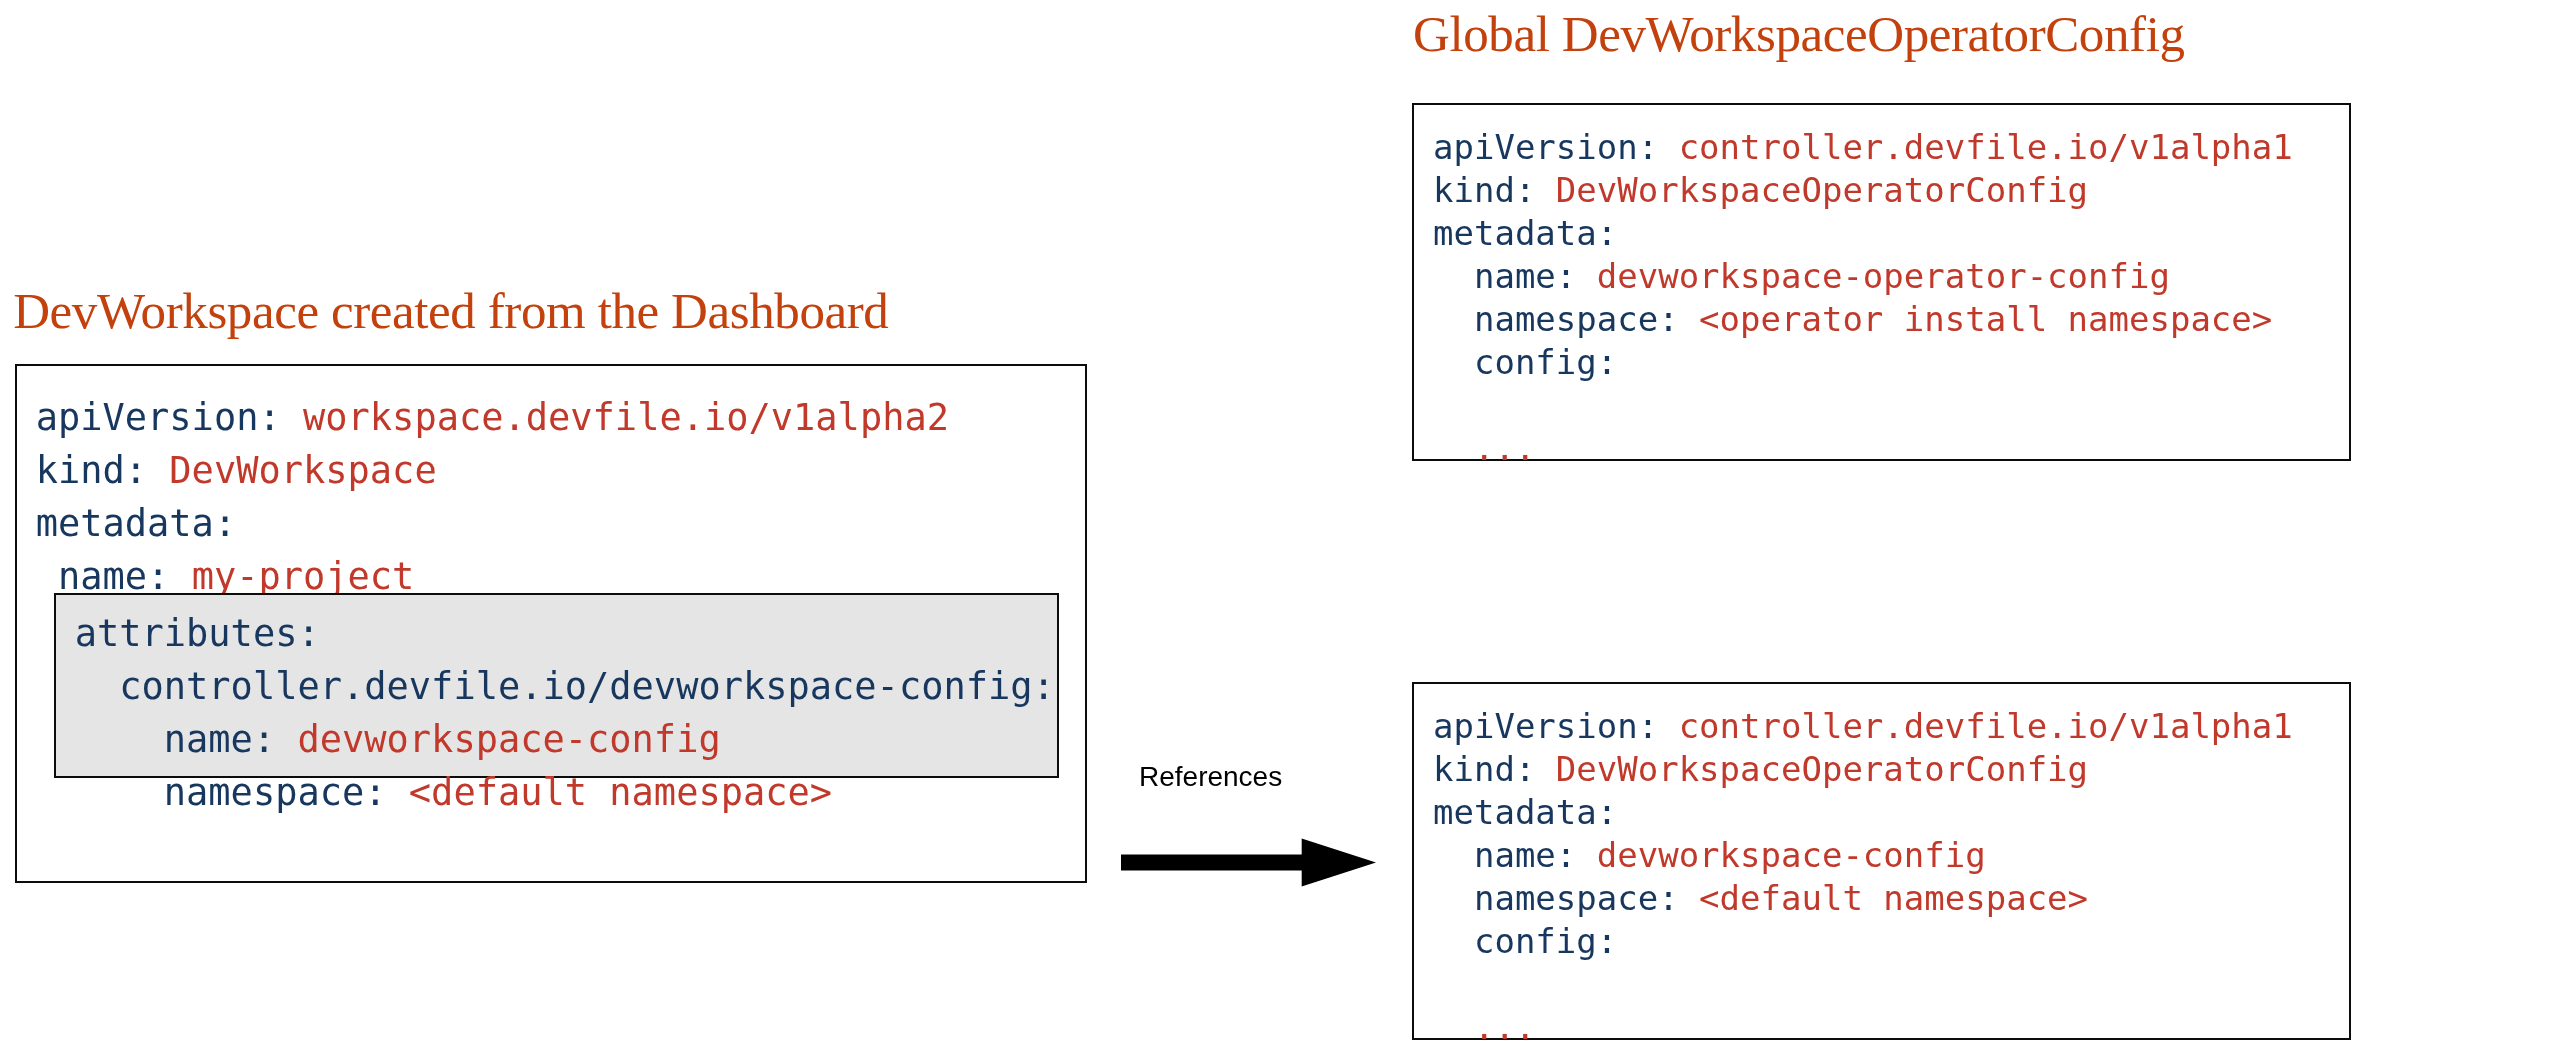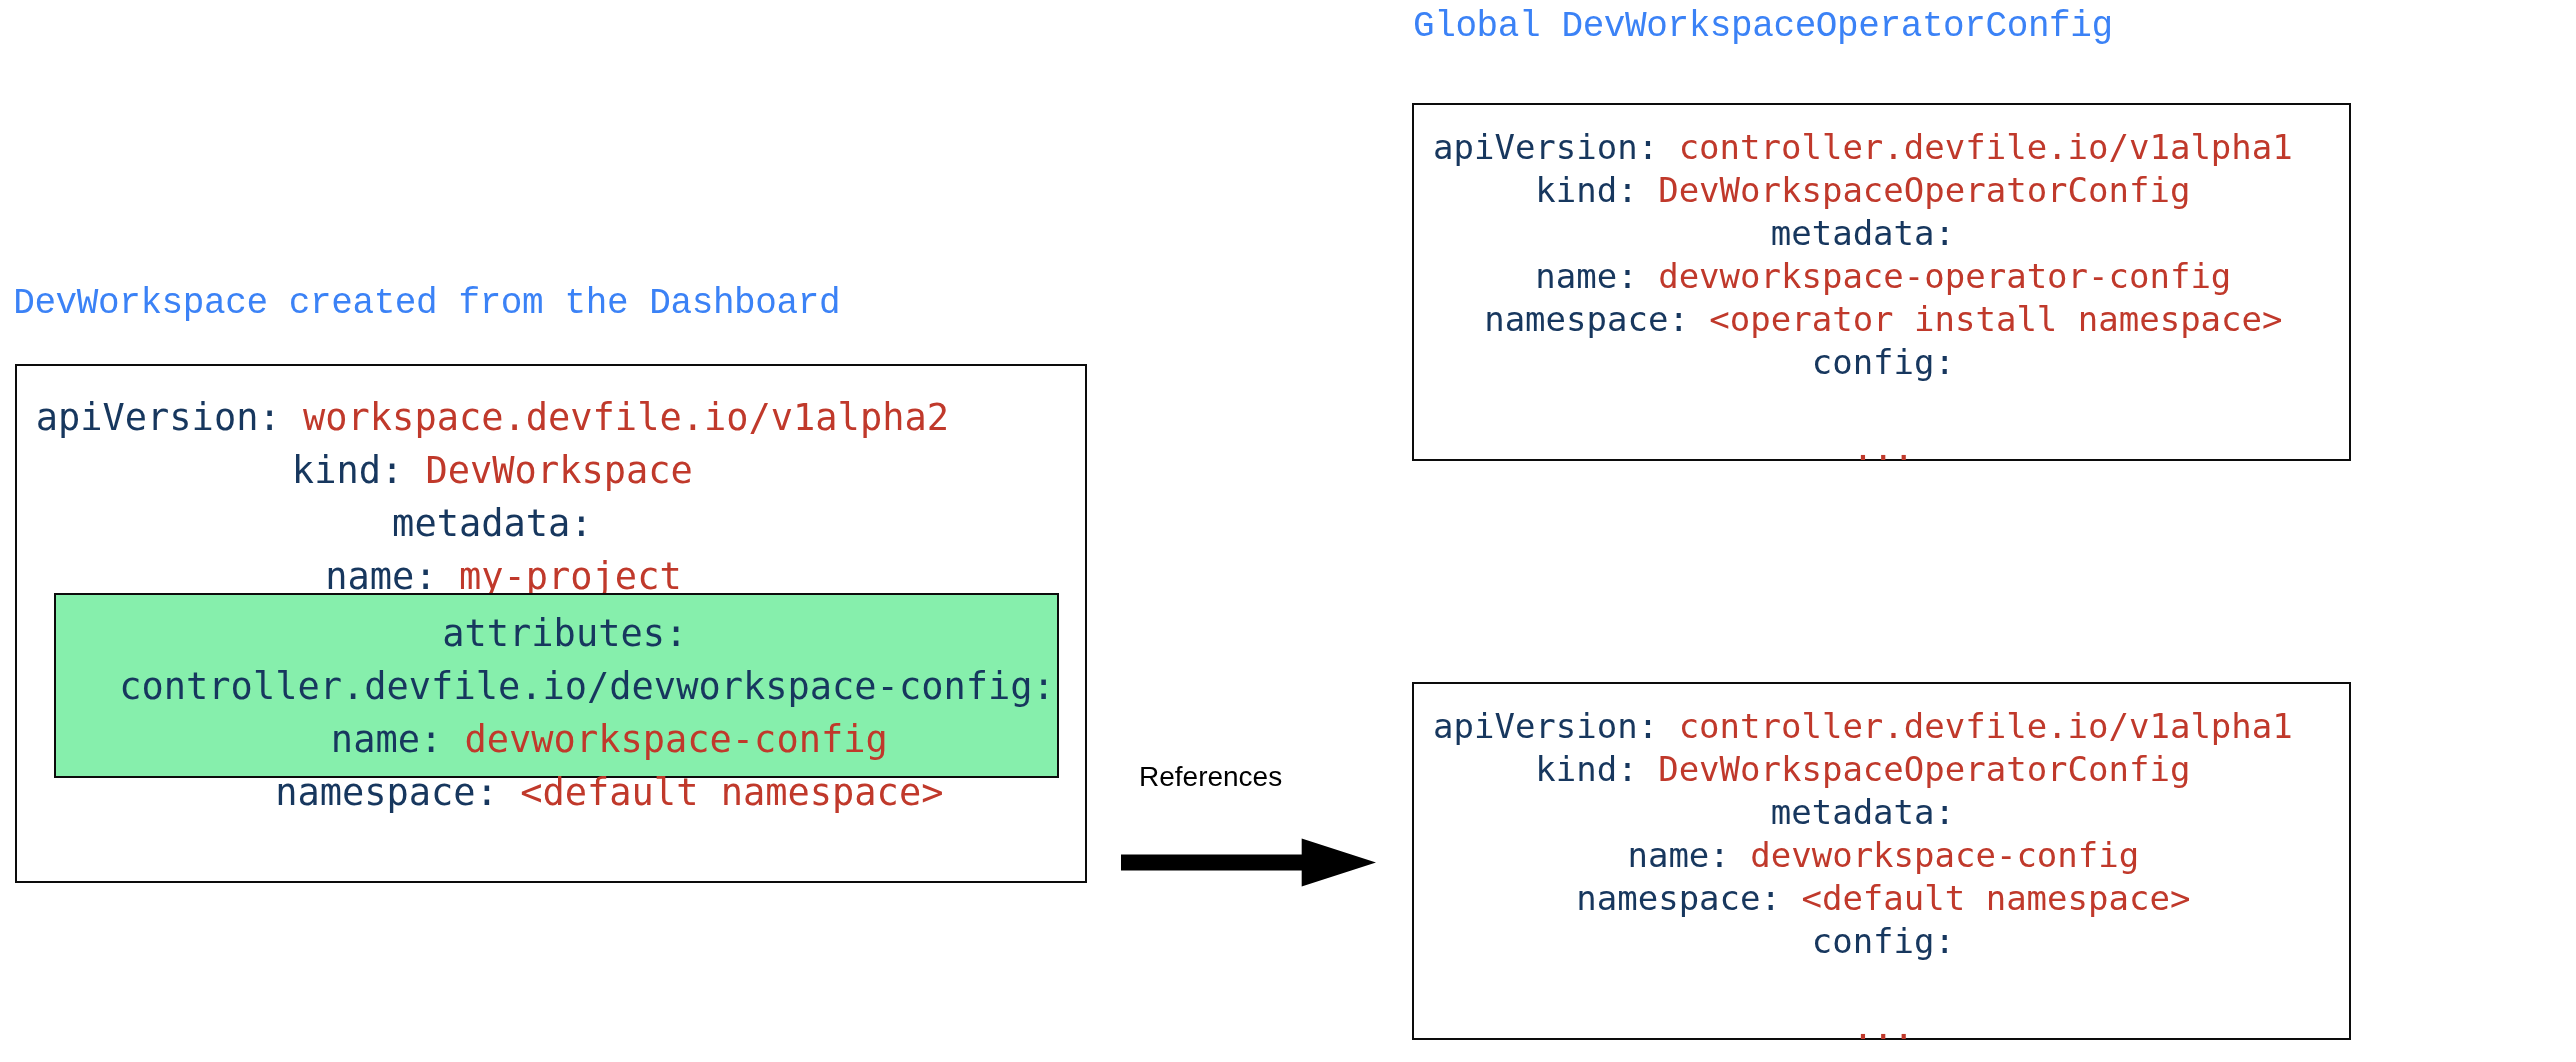--- a/index.html
+++ b/index.html
@@ -19,24 +19,24 @@
   .stage {
     position: absolute;
     left: 0; top: 0;
     width: 2576px;
     height: 1062px;
   }
 
   
   .box-title {
     position: absolute;
-    font-family: Liberation Mono, monospace;
-    font-size: 36px;
+    font-family: Liberation Serif, serif;
+    font-size: 51px;
     font-weight: 400;
-    color: #3b82f6;
+    color: #c2410c;
     white-space: nowrap;
     letter-spacing: -0.4px;
     line-height: 1;
   }
 
   
   .code-box {
     position: absolute;
     background: #ffffff;
     border: 2.9px solid #0c0c0c;
@@ -45,21 +45,20 @@
 
   .code-block {
     font-family: "DejaVu Sans Mono", "Liberation Mono", monospace;
     white-space: pre;
     color: #17375E;
   }
 
   .code-line {
     white-space: pre;
     color: #17375E;
-    text-align: center;
   }
 
   .k { color: #17375E; }
   .v { color: #C0392B; }
 
   
   #left-box {
     left: 14.7px;
     top: 364px;
     width: 1072px;
@@ -73,21 +72,21 @@
     line-height: 53px;
   }
 
   
   #highlight-box {
     position: absolute;
     left: 37px;
     top: 227px;
     width: 1005px;
     height: 185px;
-    background: #86efac;
+    background: #e5e5e5;
     border: 2.9px solid #0c0c0c;
     box-sizing: border-box;
   }
   #highlight-code {
     position: absolute;
     left: 19px;
     top: 11.7px;
     font-size: 37px;
     line-height: 53px;
     white-space: pre;

